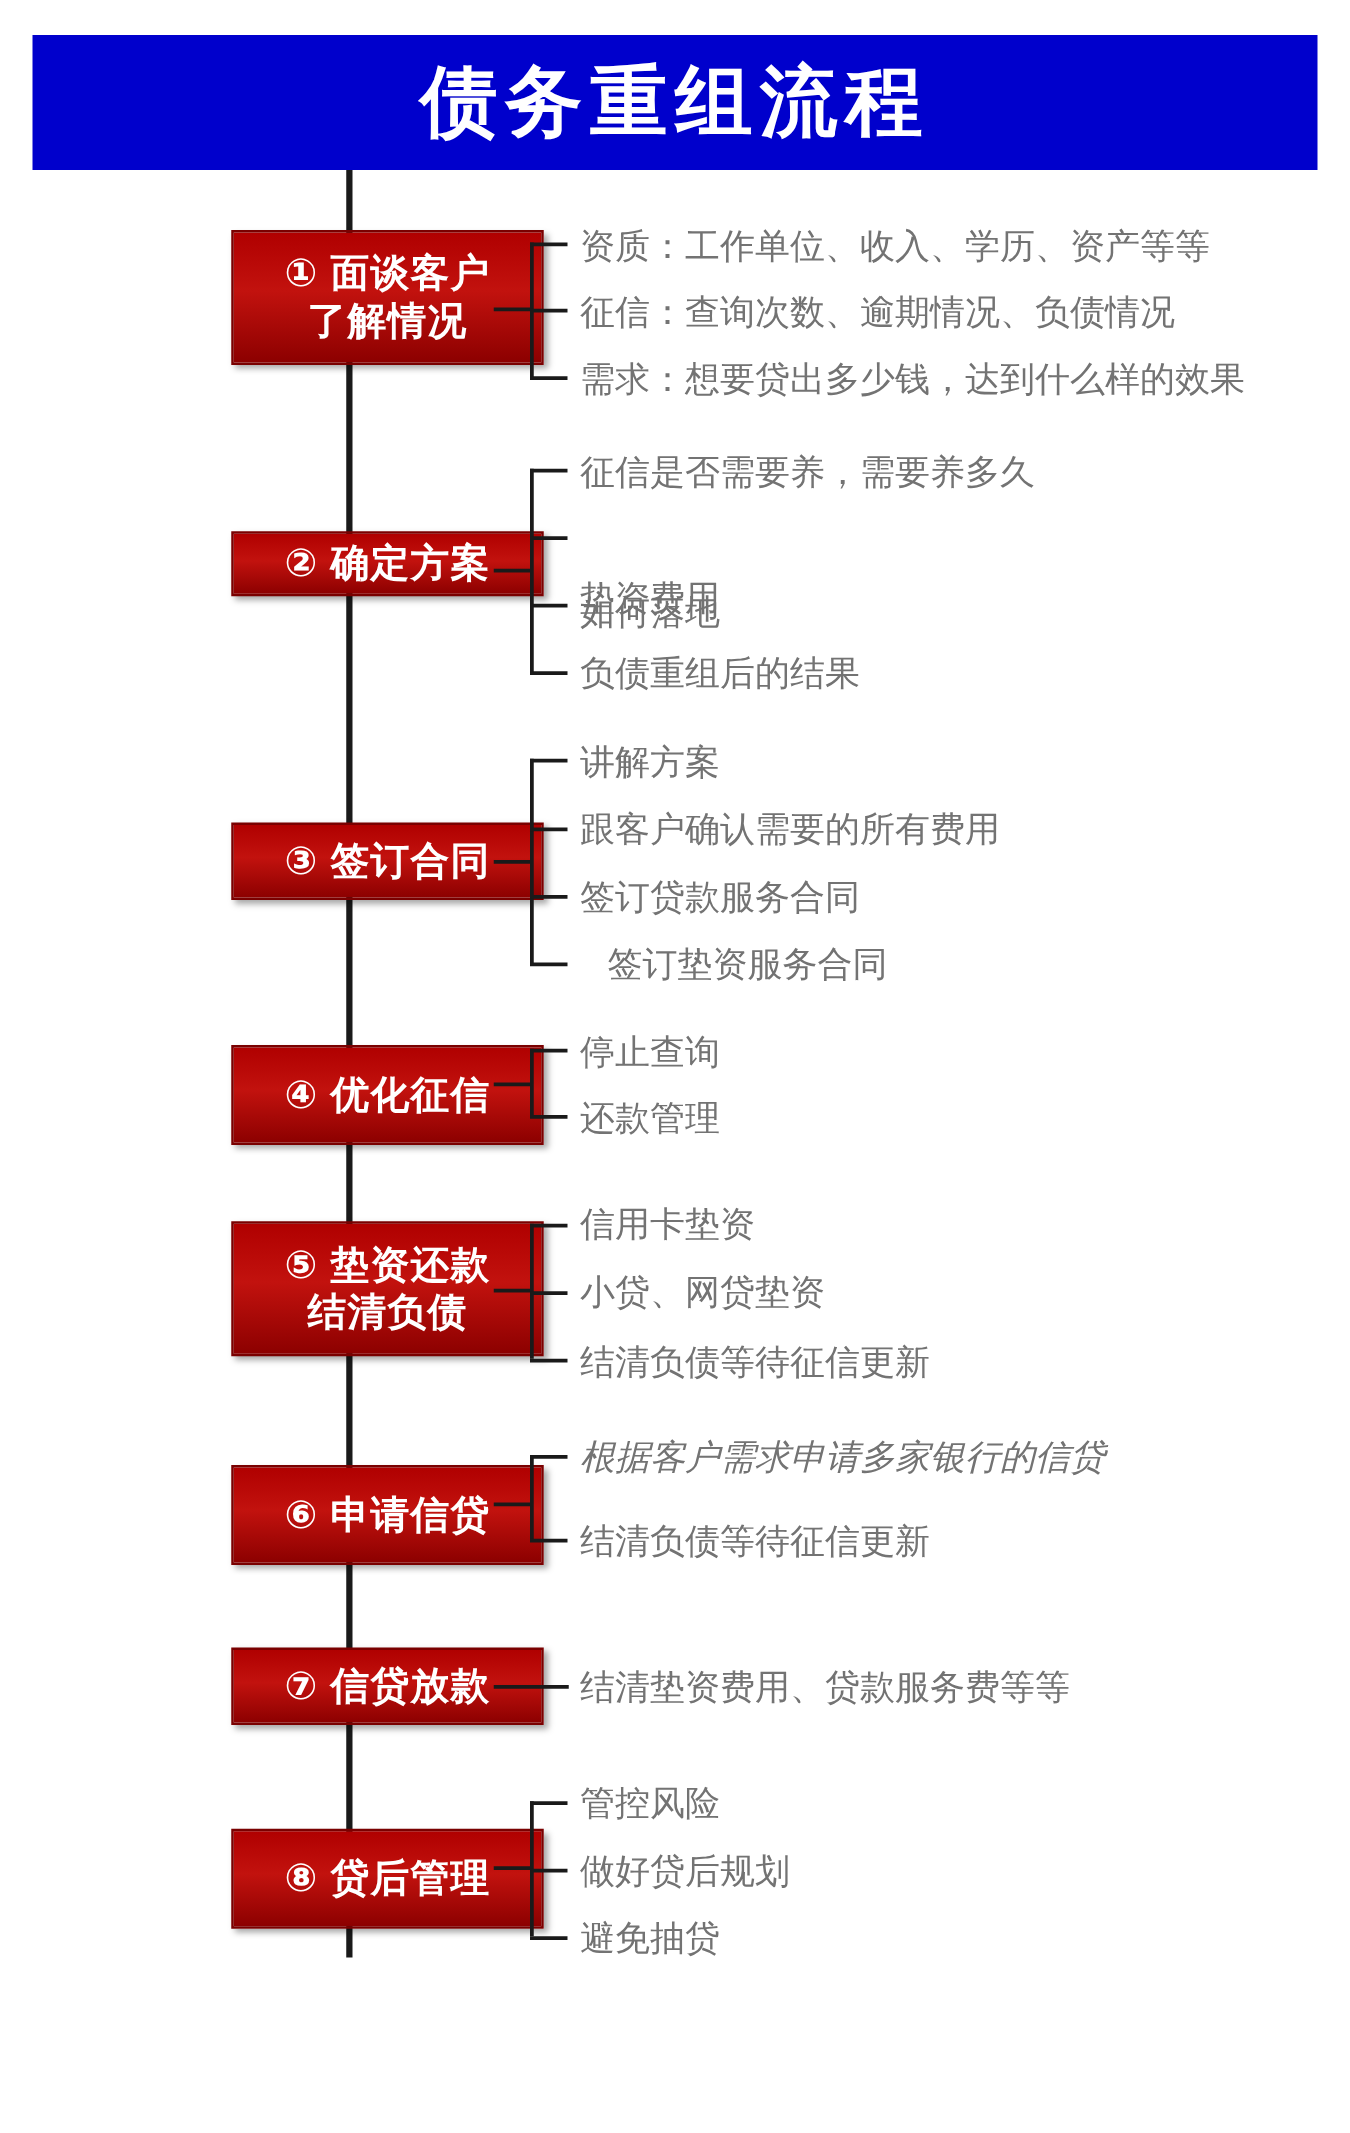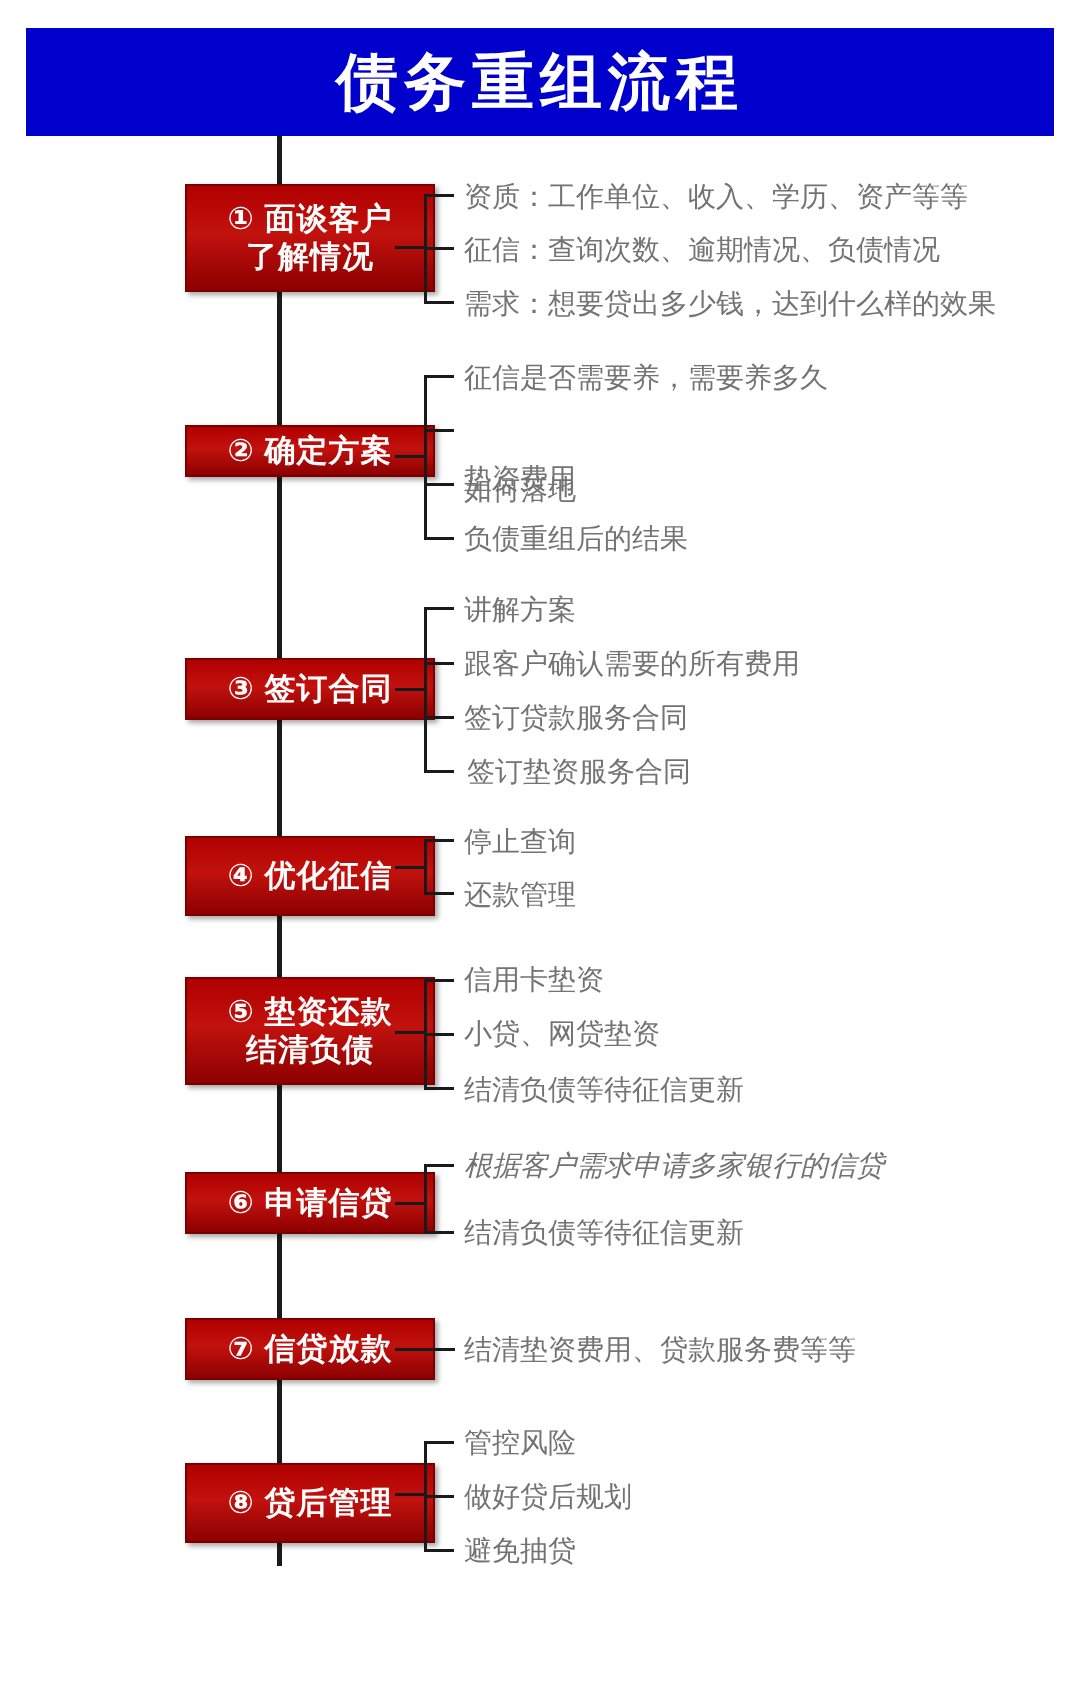--- a/index.html
+++ b/index.html
@@ -141,21 +141,21 @@
 </div>
 <div class="connector" style="left:395px; top:688px; width:30px;"></div>
 <div class="bracket-stem" style="left:424px; top:607px; height:164px;"></div>
 <div class="bracket-arm" style="left:424px; top:607px;"></div>
 <div class="bracket-arm" style="left:424px; top:662px;"></div>
 <div class="bracket-arm" style="left:424px; top:716px;"></div>
 <div class="bracket-arm" style="left:424px; top:770px;"></div>
 <div class="detail" style="left:464px; top:596px;">讲解方案</div>
 <div class="detail" style="left:464px; top:650px;">跟客户确认需要的所有费用</div>
 <div class="detail" style="left:464px; top:704px;">签订贷款服务合同</div>
-<div class="detail" style="left:467px; top:758px;">签订垫资服务合同</div>
+<div class="detail" style="left:486px; top:758px;">签订垫资服务合同</div>
 
 <div class="step-box" style="top:836px; height:80px;">
   <div class="step-label">④ 优化征信</div>
 </div>
 <div class="connector" style="left:395px; top:866px; width:30px;"></div>
 <div class="bracket-stem" style="left:424px; top:839px; height:54px;"></div>
 <div class="bracket-arm" style="left:424px; top:839px;"></div>
 <div class="bracket-arm" style="left:424px; top:892px;"></div>
 <div class="detail" style="left:464px; top:828px;">停止查询</div>
 <div class="detail" style="left:464px; top:881px;">还款管理</div>
@@ -166,21 +166,21 @@
 </div>
 <div class="connector" style="left:395px; top:1031px; width:30px;"></div>
 <div class="bracket-stem" style="left:424px; top:979px; height:108px;"></div>
 <div class="bracket-arm" style="left:424px; top:979px;"></div>
 <div class="bracket-arm" style="left:424px; top:1033px;"></div>
 <div class="bracket-arm" style="left:424px; top:1087px;"></div>
 <div class="detail" style="left:464px; top:966px;">信用卡垫资</div>
 <div class="detail" style="left:464px; top:1020px;">小贷、网贷垫资</div>
 <div class="detail" style="left:464px; top:1076px;">结清负债等待征信更新</div>
 
-<div class="step-box" style="top:1172px; height:62px;">
+<div class="step-box" style="top:1172px; height:80px;">
   <div class="step-label">⑥ 申请信贷</div>
 </div>
 <div class="connector" style="left:395px; top:1202px; width:30px;"></div>
 <div class="bracket-stem" style="left:424px; top:1164px; height:68px;"></div>
 <div class="bracket-arm" style="left:424px; top:1164px;"></div>
 <div class="bracket-arm" style="left:424px; top:1231px;"></div>
 <div class="detail" style="left:464px; top:1152px;font-style:italic;">根据客户需求申请多家银行的信贷</div>
 <div class="detail" style="left:464px; top:1219px;">结清负债等待征信更新</div>
 
 <div class="step-box" style="top:1318px; height:62px;">

